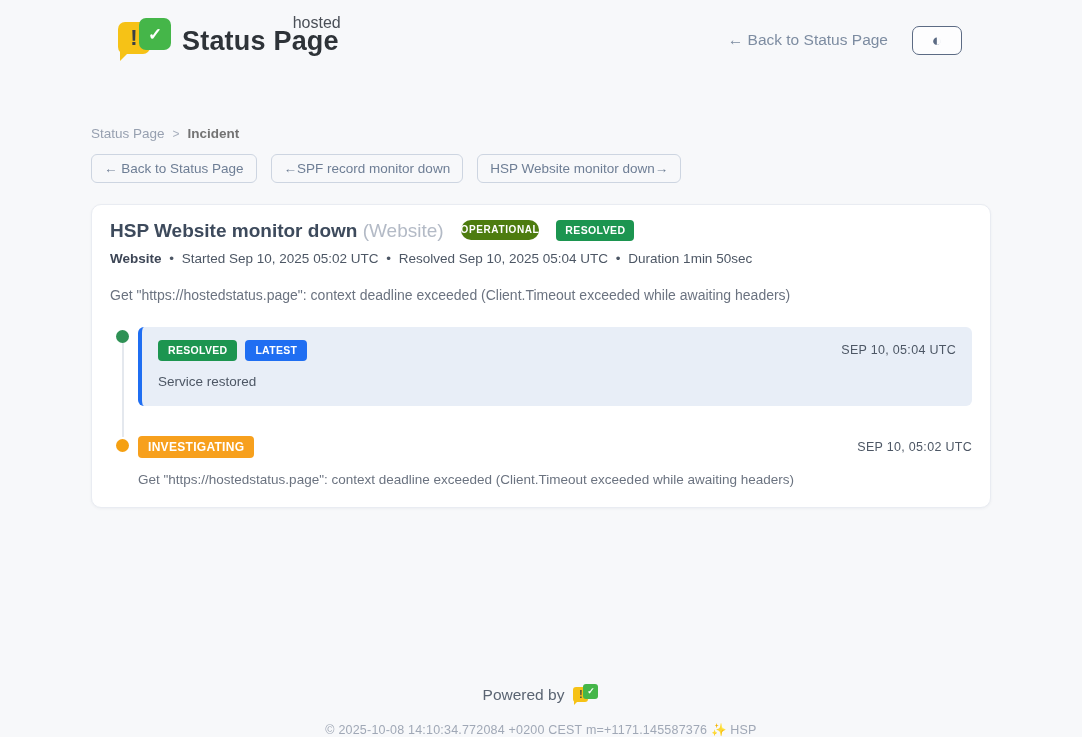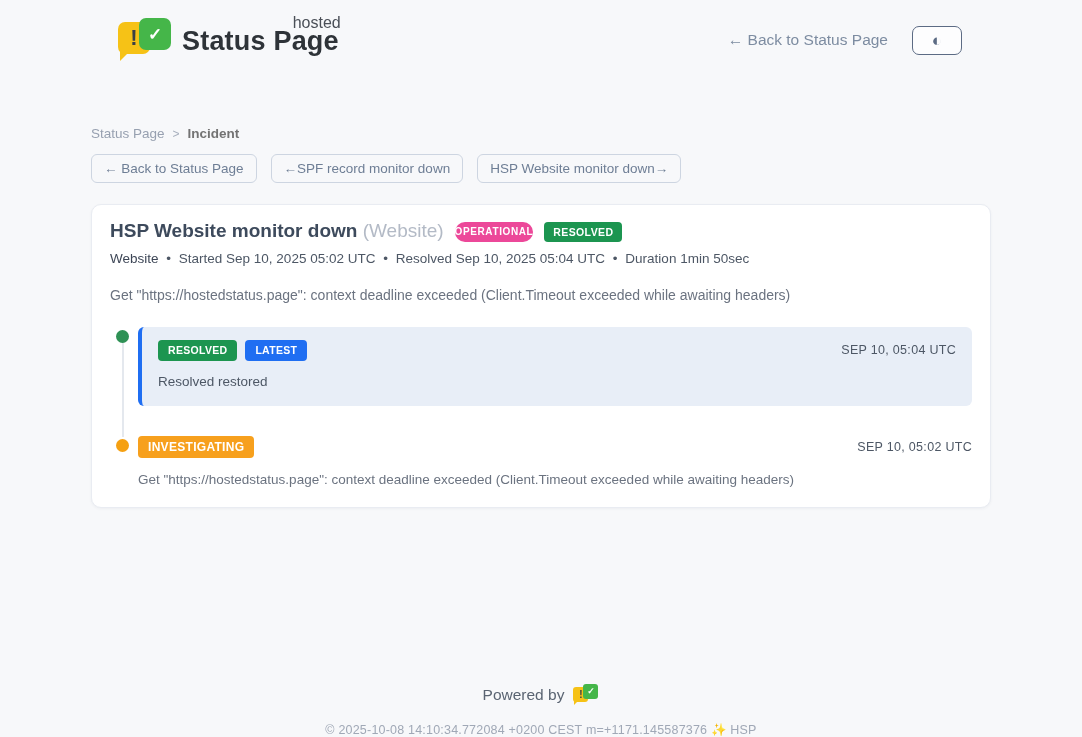--- a/index.html
+++ b/index.html
@@ -58,34 +58,34 @@
     color: #6e7e95; font-size: 13.5px; font-family: inherit;
     padding: 6px 12px; cursor: pointer; white-space: nowrap;
   }
 
   
   .incident-card {
     margin-top: 21px; background: #ffffff; border: 1px solid #e9ecf2;
     border-radius: 10px; box-shadow: 0 1px 3px rgba(40,50,70,0.05);
     padding: 15px 18px 20px;
   }
-  .card-title-row { display: flex; align-items: flex-end; gap: 11px; }
+  .card-title-row { display: flex; align-items: flex-start; gap: 17px; }
   .incident-title { font-size: 19px; font-weight: 700; color: #3d4a5c; }
   .incident-scope { font-weight: 400; color: #b3bac6; }
   .badge { display: inline-block; color: #fff; font-weight: 700; line-height: 1; }
   .badge-operational {
-    background: #ec4899; font-size: 10px; letter-spacing: 0.6px;
+    background: #4d7c0f; font-size: 10px; letter-spacing: 0.6px;
     padding: 5px 0; border-radius: 999px;
   }
   .badge-resolved-hdr {
     background: #1c9550; font-size: 10.5px; letter-spacing: 0.4px;
     padding: 5px 9px; border-radius: 4px;
   }
   .meta-line { margin-top: 9px; font-size: 13.5px; color: #4d5765; }
-  .meta-line .meta-monitor { font-weight: 400; color: #3d4656; text-align: center; }
+  .meta-line .meta-monitor { font-weight: 700; color: #3d4656; text-align: center; }
   .meta-line .meta-sep { margin: 0 4px; color: #4d5765; }
   .incident-description { margin-top: 21px; font-size: 14px; color: #6b7380; }
 
   
   .timeline { position: relative; margin-top: 24px; }
   .timeline-line {
     position: absolute; left: 12px; top: 10px; width: 2px; height: 100px;
     background: #e4e8ee; z-index: 0;
   }
   .timeline-entry { display: flex; position: relative; z-index: 1; }
@@ -199,21 +199,21 @@
           <span class="dot dot-green"></span>
         </span>
         <div class="entry-body highlighted">
           <div class="entry-head">
             <span class="entry-badges">
               <span class="badge badge-resolved-tl">RESOLVED</span>
               <span class="badge badge-latest">LATEST</span>
             </span>
             <span class="entry-time">SEP 10, 05:04 UTC</span>
           </div>
-          <div class="entry-message">Resolved restored</div>
+          <div class="entry-message">Service restored</div>
         </div>
       </div>
 
       <div class="timeline-entry">
         <span class="dot-col">
           <span class="dot dot-orange"></span>
         </span>
         <div class="entry-body plain">
           <div class="entry-head">
             <span class="entry-badges">

